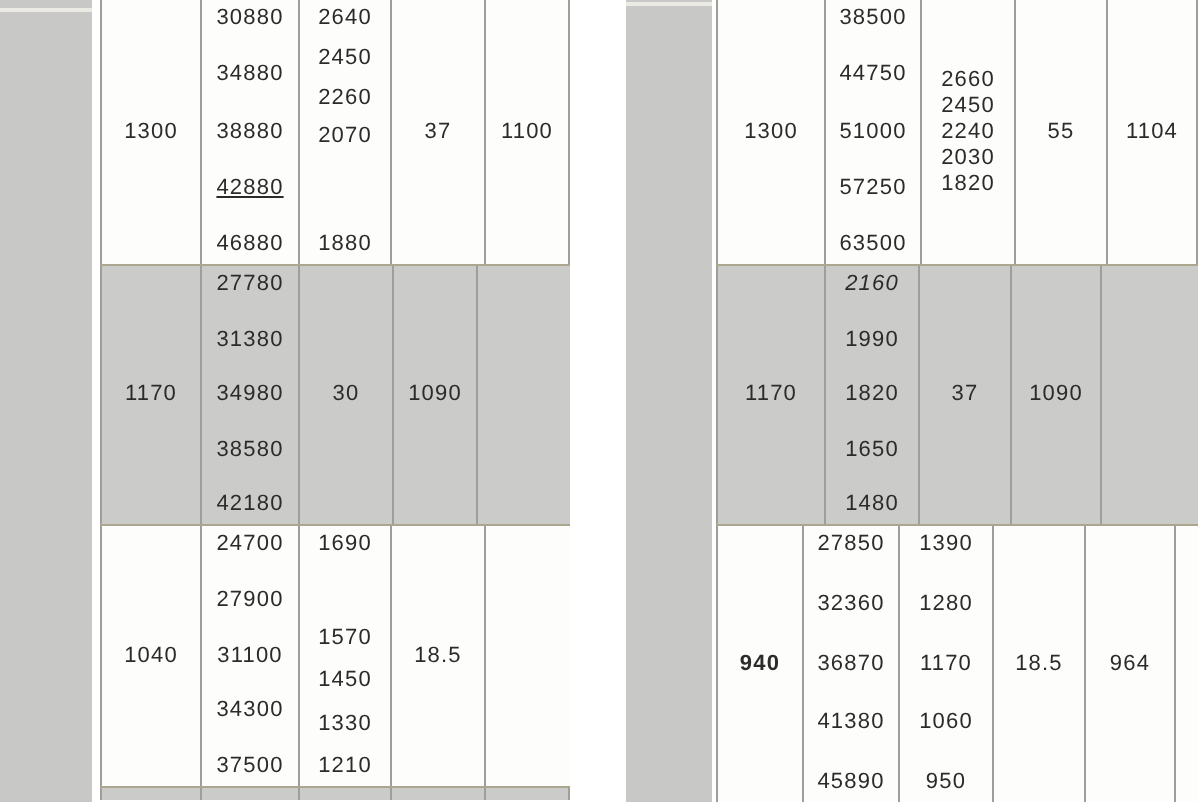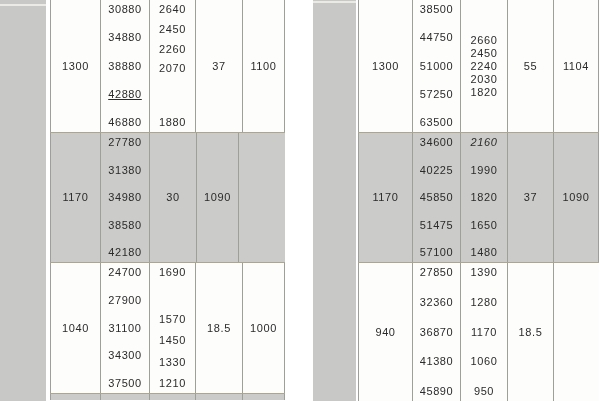--- a/index.html
+++ b/index.html
@@ -84,23 +84,20 @@
         <div class="cell spread" style="width: 46px; border-right: 1px solid rgb(159, 159, 153);">
           <div class="v" style="color: rgb(43, 43, 43);">1690</div>
           <div class="v" style="color: rgb(43, 43, 43); margin-top: 25px;">1570</div>
           <div class="v" style="color: rgb(43, 43, 43);">1450</div>
           <div class="v" style="color: rgb(43, 43, 43);">1330</div>
           <div class="v" style="color: rgb(43, 43, 43);">1210</div>
         </div>
         <div class="cell single" style="width: 47px; border-right: 1px solid rgb(159, 159, 153);">
           <div class="v" style="color: rgb(43, 43, 43);">18.5</div>
         </div>
-        <div class="cell single" style="width: 42px; border-right: 1px solid rgb(159, 159, 153);">
-          <div class="v" style="color: rgb(43, 43, 43);">1000</div>
-        </div>
       </div>
       <div class="row" style="height: 6px; background: rgb(203, 203, 201);">
         <div class="cell" style="width: 51px; border-right: 1px solid rgb(159, 159, 153); border-left: 1px solid rgb(159, 159, 153);"></div>
         <div class="cell" style="width: 49px; border-right: 1px solid rgb(159, 159, 153);"></div>
         <div class="cell" style="width: 46px; border-right: 1px solid rgb(159, 159, 153);"></div>
         <div class="cell" style="width: 47px; border-right: 1px solid rgb(159, 159, 153);"></div>
         <div class="cell" style="width: 42px; border-right: 1px solid rgb(159, 159, 153);"></div>
       </div>
     </div>
     <div class="tbl" style="left: 358px; width: 241px;">
@@ -126,57 +123,53 @@
           <div class="v" style="color: rgb(43, 43, 43);">55</div>
         </div>
         <div class="cell single" style="width: 45px; border-right: 1px solid rgb(159, 159, 153);">
           <div class="v" style="color: rgb(43, 43, 43);">1104</div>
         </div>
       </div>
       <div class="row" style="height: 130px; background: rgb(203, 203, 201); border-bottom: 1px solid rgb(173, 166, 143);">
         <div class="cell single" style="width: 55px; border-right: 1px solid rgb(159, 159, 153); border-left: 1px solid rgb(159, 159, 153);">
           <div class="v" style="color: rgb(43, 43, 43);">1170</div>
         </div>
-        <div class="cell spread" style="width: 48px; border-right: 1px solid rgb(159, 159, 153);">
-          <div class="v" style="color: rgb(43, 43, 43);">34600</div>
-          <div class="v" style="color: rgb(43, 43, 43);">40225</div>
-          <div class="v" style="color: rgb(43, 43, 43);">45850</div>
-          <div class="v" style="color: rgb(43, 43, 43);">51475</div>
-          <div class="v" style="color: rgb(43, 43, 43);">57100</div>
-        </div>
         <div class="cell spread" style="width: 47px; border-right: 1px solid rgb(159, 159, 153);">
           <div class="v" style="color: rgb(43, 43, 43); font-style: italic;">2160</div>
           <div class="v" style="color: rgb(43, 43, 43);">1990</div>
           <div class="v" style="color: rgb(43, 43, 43);">1820</div>
           <div class="v" style="color: rgb(43, 43, 43);">1650</div>
           <div class="v" style="color: rgb(43, 43, 43);">1480</div>
         </div>
         <div class="cell single" style="width: 46px; border-right: 1px solid rgb(159, 159, 153);">
           <div class="v" style="color: rgb(43, 43, 43);">37</div>
         </div>
         <div class="cell single" style="width: 45px; border-right: 1px solid rgb(159, 159, 153);">
           <div class="v" style="color: rgb(43, 43, 43);">1090</div>
         </div>
       </div>
       <div class="row" style="height: 138px; background: rgb(253, 253, 252);">
-        <div class="cell single" style="width: 55px; border-right: 1px solid rgb(159, 159, 153); border-left: 1px solid rgb(159, 159, 153);">
+        <div class="cell single" style="width: 44px; border-right: 1px solid rgb(159, 159, 153); border-left: 1px solid rgb(159, 159, 153); font-weight: bold;">
           <div class="v" style="color: rgb(43, 43, 43);">940</div>
         </div>
         <div class="cell spread" style="width: 48px; border-right: 1px solid rgb(159, 159, 153);">
           <div class="v" style="color: rgb(43, 43, 43);">27850</div>
           <div class="v" style="color: rgb(43, 43, 43);">32360</div>
           <div class="v" style="color: rgb(43, 43, 43);">36870</div>
           <div class="v" style="color: rgb(43, 43, 43);">41380</div>
           <div class="v" style="color: rgb(43, 43, 43);">45890</div>
         </div>
         <div class="cell spread" style="width: 47px; border-right: 1px solid rgb(159, 159, 153);">
           <div class="v" style="color: rgb(43, 43, 43);">1390</div>
           <div class="v" style="color: rgb(43, 43, 43);">1280</div>
           <div class="v" style="color: rgb(43, 43, 43);">1170</div>
           <div class="v" style="color: rgb(43, 43, 43);">1060</div>
           <div class="v" style="color: rgb(43, 43, 43);">950</div>
         </div>
         <div class="cell single" style="width: 46px; border-right: 1px solid rgb(159, 159, 153);">
           <div class="v" style="color: rgb(43, 43, 43);">18.5</div>
         </div>
+        <div class="cell single" style="width: 45px; border-right: 1px solid rgb(159, 159, 153);">
+          <div class="v" style="color: rgb(43, 43, 43);">964</div>
+        </div>
       </div>
     </div>
   </div>
 
 </body></html>

